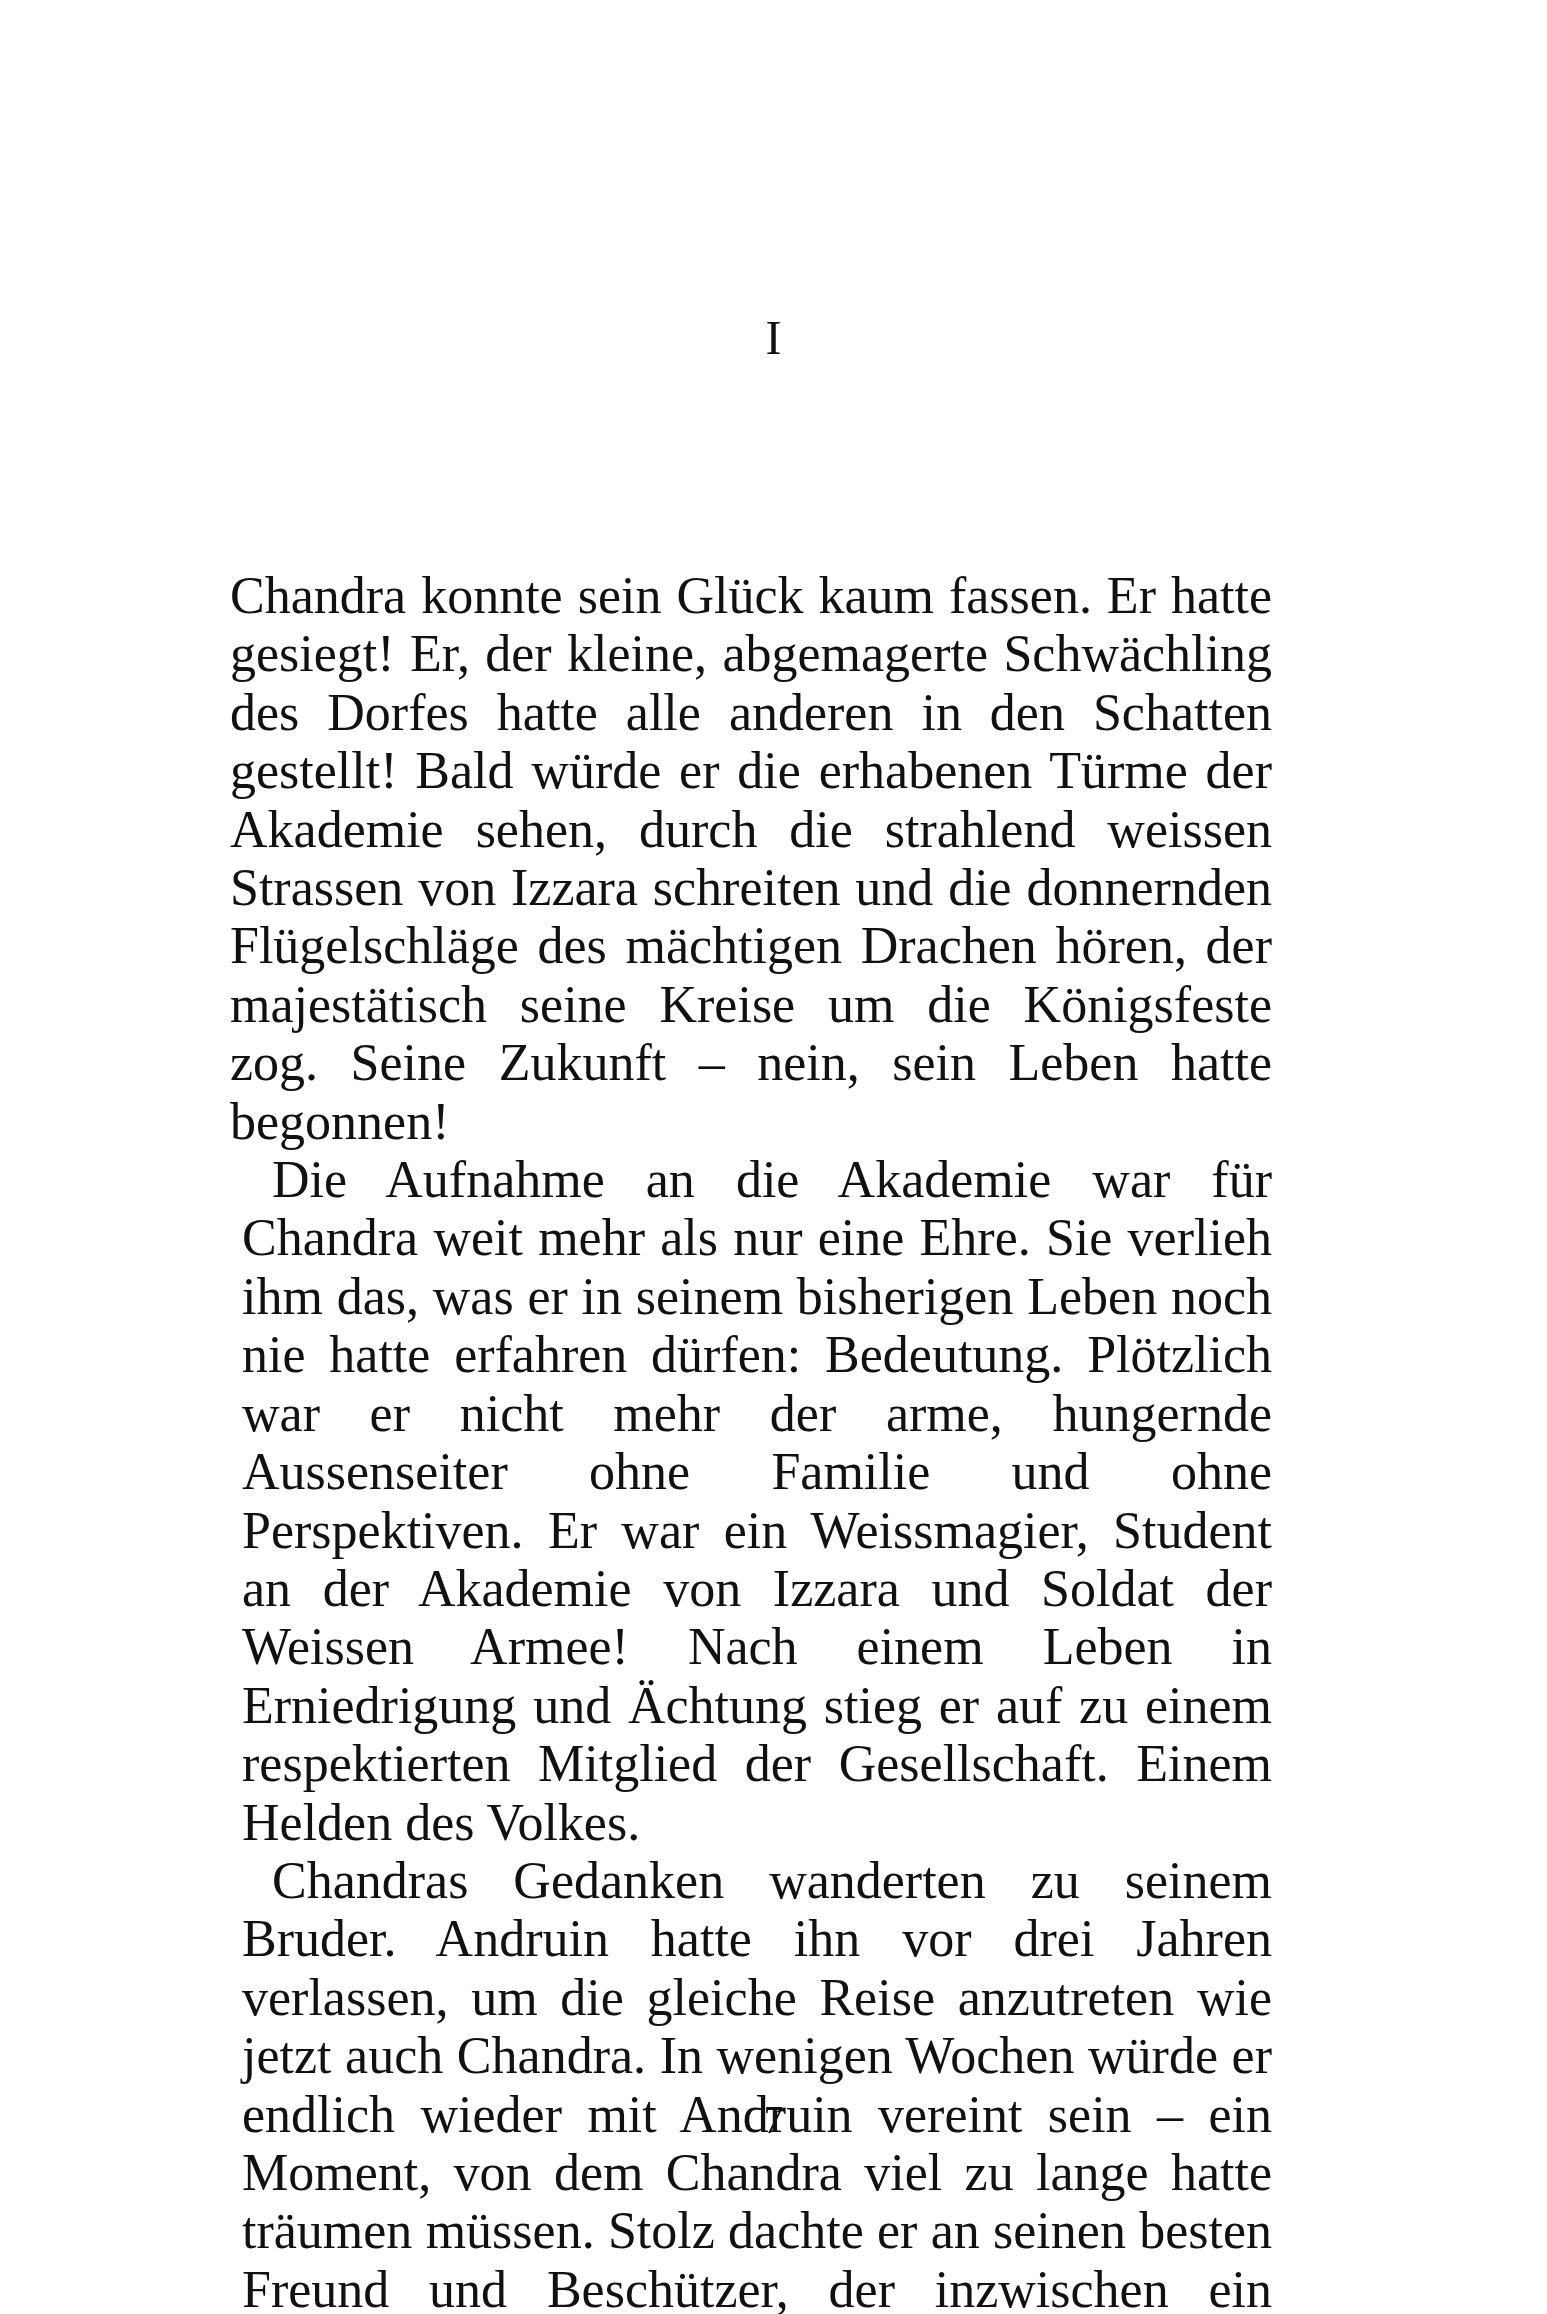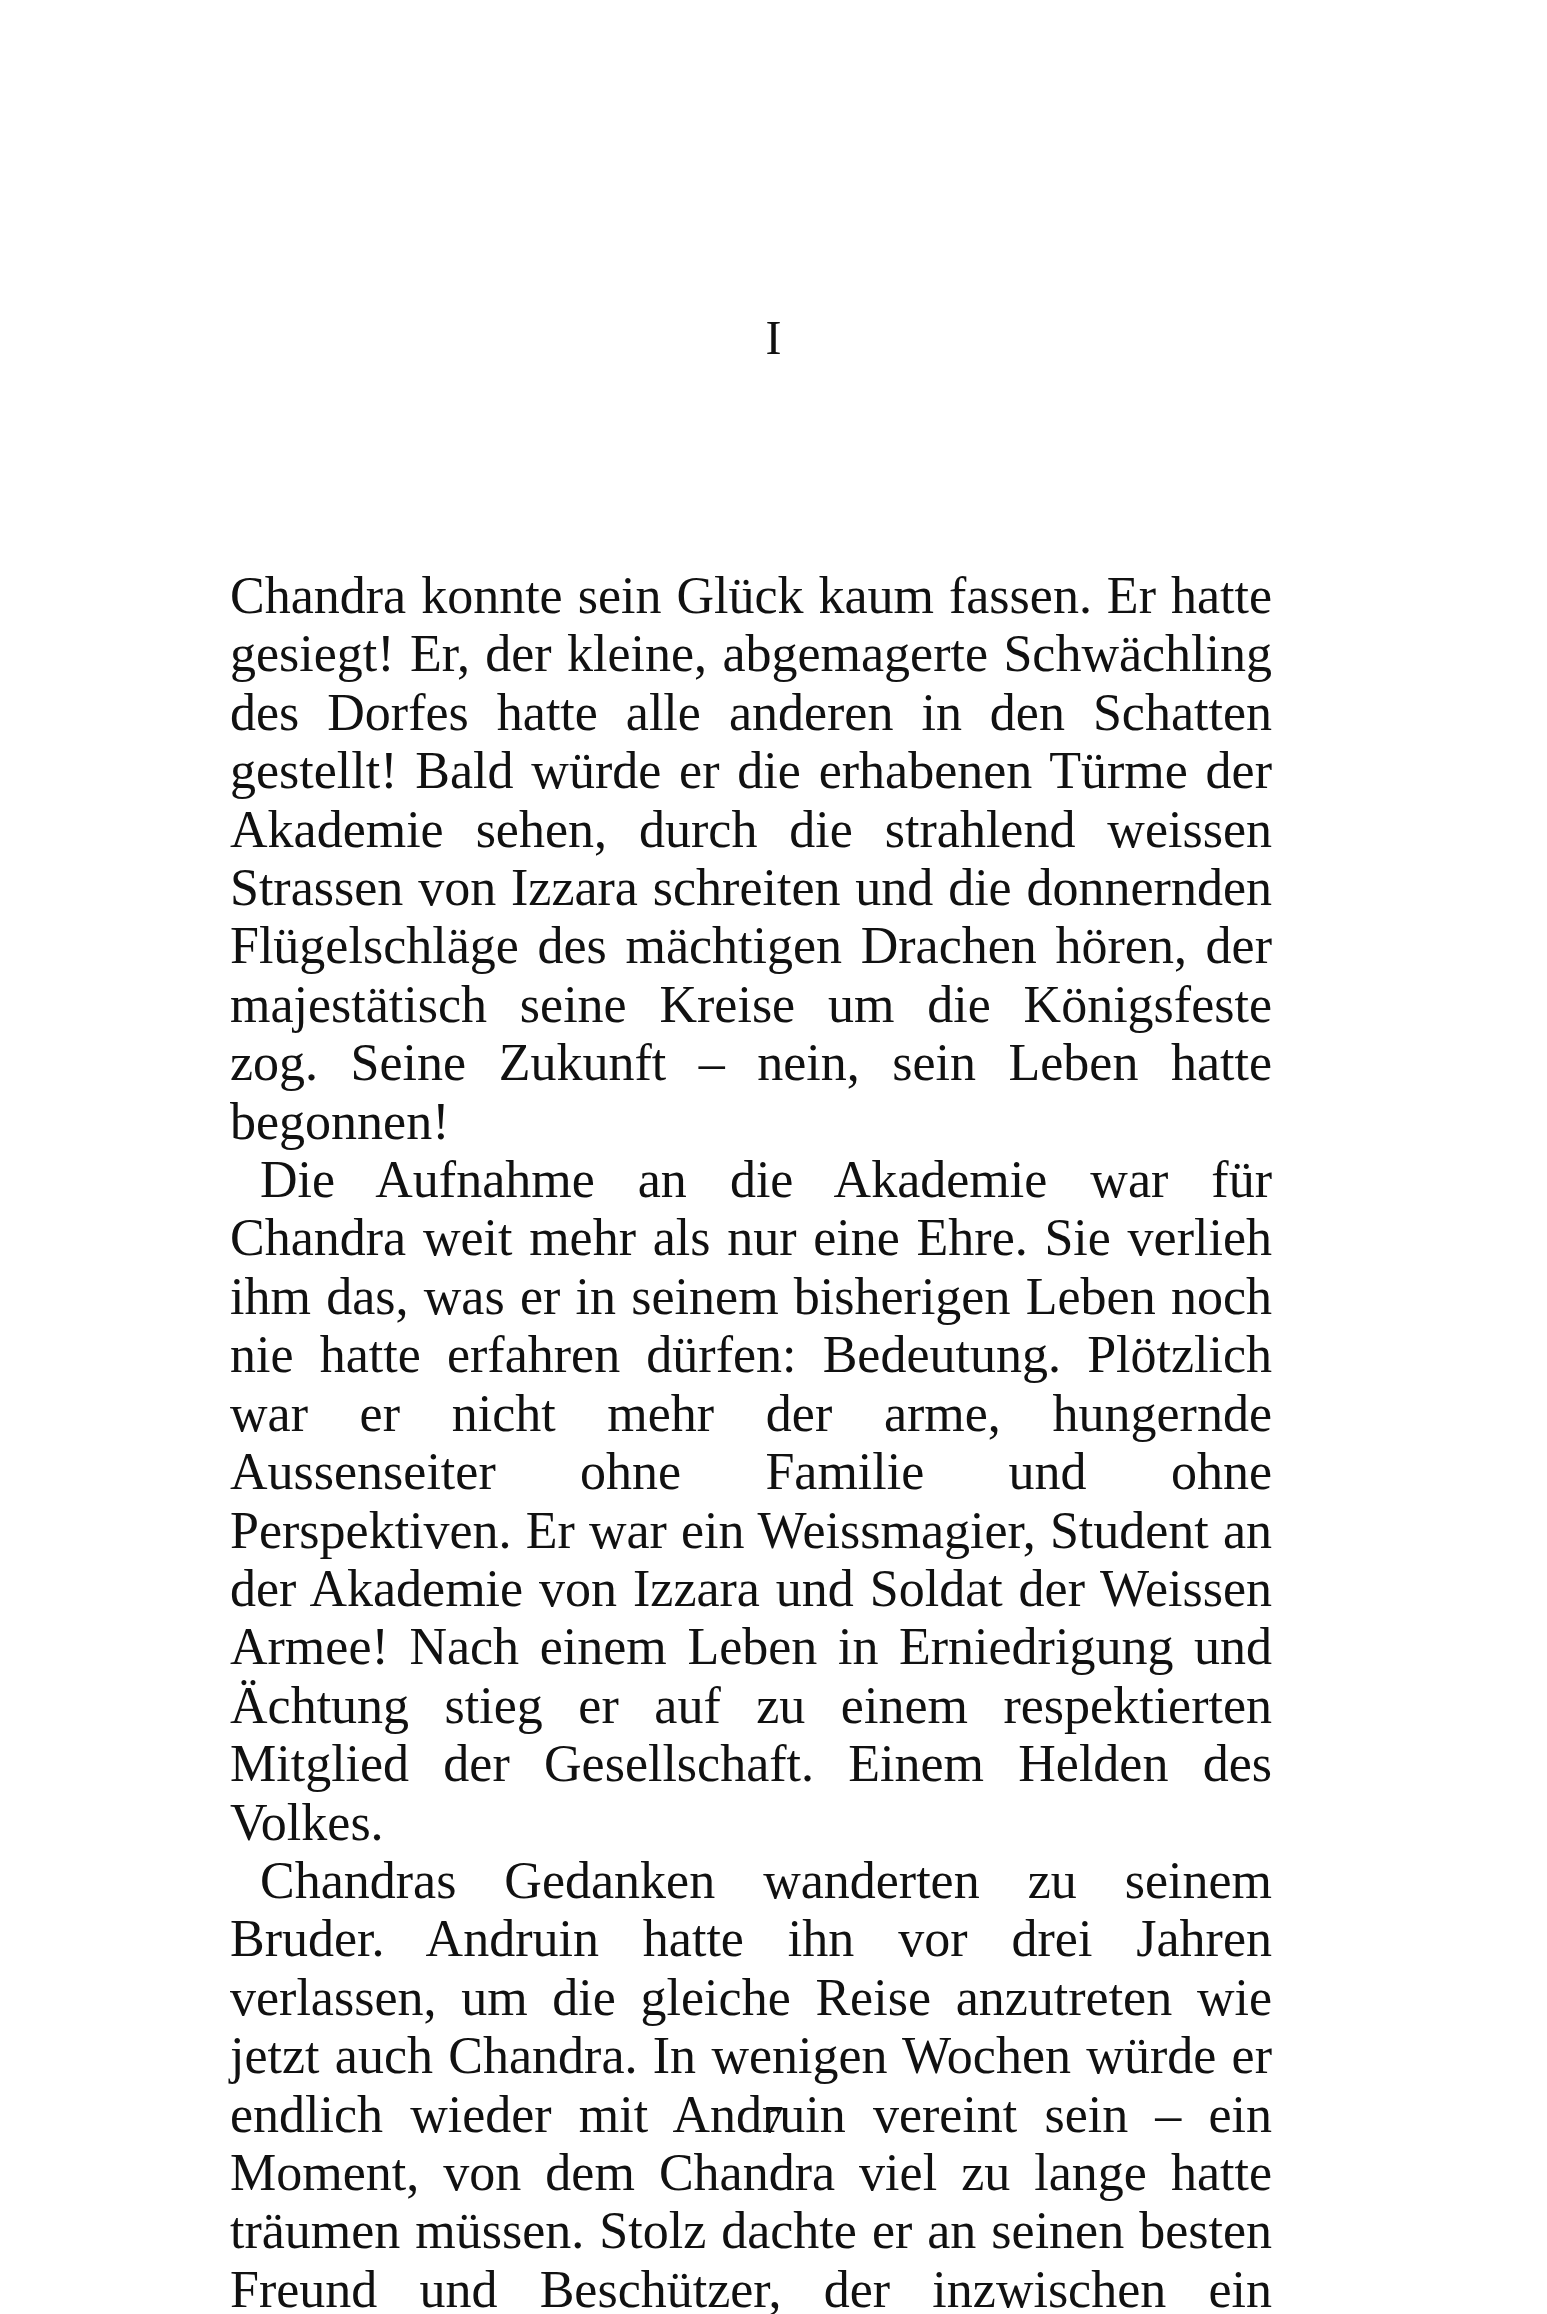--- a/index.html
+++ b/index.html
@@ -36,20 +36,21 @@
     text-align: justify;
   }
   .body-text p {
     margin: 0;
   }
   .body-text p.first {
     text-indent: 0;
   }
   .body-text p.indent {
     text-indent: 30px;
+    margin-left: 12px;
   }
   .page-number {
     position: absolute;
     top: 2095px;
     left: 0;
     width: 1547px;
     text-align: center;
     font-size: 40px;
     line-height: 50px;
     font-family: "Liberation Serif", serif;

